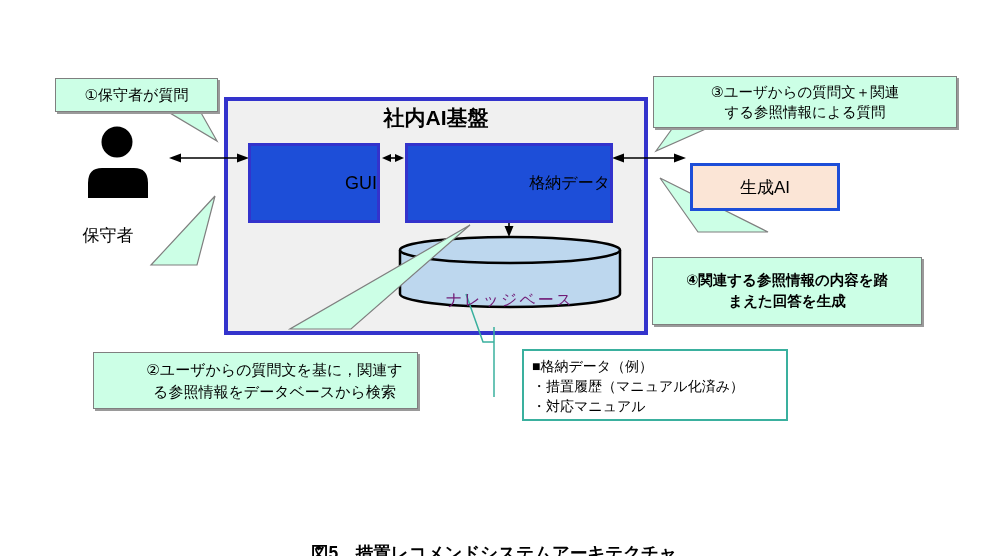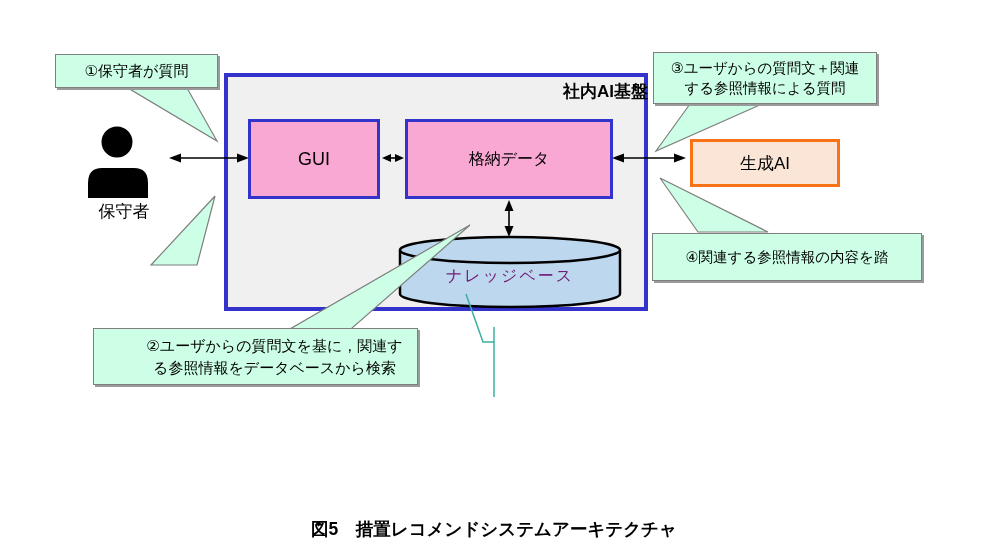--- a/index.html
+++ b/index.html
@@ -1,55 +1,55 @@
 <!DOCTYPE html>
 <html><head>
 <meta charset="utf-8">
 <style>
   html,body{margin:0;padding:0;background:#fff;}
   body{font-family:"Liberation Sans","DejaVu Sans",sans-serif;color:#000;}
   .stage{position:relative;width:988px;height:556px;background:#fff;overflow:hidden;}
-  .abs{position:absolute;box-sizing:border-box;}
+  .abs{position:absolute;box-sizing:border-box;margin-top:24px;}
   .layer-svg{position:absolute;left:0;top:0;z-index:2;pointer-events:none;}
 
   
   .big-box{left:224px;top:73px;width:424px;height:238px;background:#F0F0F0;
            border:4px solid #3333CC;z-index:1;}
-  .platform-title{left:224px;top:80px;width:424px;text-align:right;
-           font-size:17px;font-weight:bold;z-index:3;}
+  .platform-title{left:224px;top:80px;width:424px;text-align:center;
+           font-size:21px;font-weight:bold;z-index:3;}
 
   
-  .sysbox{border:3px solid #3333CC;background:#f9a8d4;display:flex;align-items:center;
-          justify-content:center;text-align:center;z-index:3;}
+  .sysbox{border:3px solid #3333CC;background:#1d4ed8;display:flex;align-items:center;
+          justify-content:flex-end;text-align:center;z-index:3;}
   .gui-box{left:248px;top:119px;width:132px;height:80px;font-size:18px;}
   .rec-box{left:405px;top:119px;width:208px;height:80px;font-size:16px;line-height:24px;}
   .genai-box{left:690px;top:139px;width:150px;height:48px;font-size:17px;
-          border:3px solid #f97316;background:#FBE5D6;display:flex;align-items:center;
+          border:3px solid #1d4ed8;background:#FBE5D6;display:flex;align-items:center;
           justify-content:center;z-index:3;}
 
   .kb-label{left:415px;top:266px;width:190px;text-align:center;font-size:16px;
           letter-spacing:2px;color:#701a75;z-index:3;}
 
   
   .callout{background:#CCFFE6;border:1px solid #7F7F7F;display:flex;flex-direction:column;
            align-items:center;justify-content:center;text-align:center;z-index:3;
            box-shadow:2px 2px 0 #9a9a9a;}
   .c1{left:55px;top:54px;width:163px;height:34px;font-size:15px;}
   .c5{left:57px;top:264px;width:160px;height:30px;font-size:15px;}
-  .c3{left:653px;top:52px;width:224px;height:52px;font-size:14.5px;line-height:20px;}
-  .c4{left:652px;top:233px;width:270px;height:48px;font-size:14.5px;line-height:21px;}
+  .c3{left:653px;top:52px;width:304px;height:52px;font-size:14.5px;line-height:20px;}
+  .c4{left:652px;top:233px;width:270px;height:68px;font-size:14.5px;line-height:21px;font-weight:bold;}
   .c2{left:93px;top:328px;width:325px;height:57px;font-size:15px;line-height:22px;padding-left:38px;}
 
   
   .storage{left:522px;top:325px;width:266px;height:72px;background:#fff;
            border:2px solid #3AB09E;z-index:3;font-size:14px;line-height:20px;
            padding:5px 6px 0 8px;}
 
   
-  .actor-label{left:80px;top:200px;width:88px;text-align:center;font-size:17px;z-index:3;}
+  .actor-label{left:64px;top:200px;width:88px;text-align:center;font-size:17px;z-index:3;}
 
   .footnote{left:97px;top:441px;font-size:12.5px;z-index:3;}
   .caption{left:0;top:517px;width:988px;text-align:center;font-size:17.5px;
            font-weight:bold;z-index:3;}
 </style>
 </head>
 <body>
 
 <div class="stage">
 
@@ -122,24 +122,30 @@
     <span>①保守者が質問</span>
   </div>
 
   <div class="abs callout c3">
     <span>③ユーザからの質問文＋関連</span>
     <span>する参照情報による質問</span>
   </div>
 
   <div class="abs callout c4">
     <span>④関連する参照情報の内容を踏</span>
+    <span>まえた回答を生成</span>
   </div>
 
 
   <div class="abs callout c2">
     <span>②ユーザからの質問文を基に，関連す</span>
     <span>る参照情報をデータベースから検索</span>
   </div>
 
+  <div class="abs storage">
+    <div>■格納データ（例）</div>
+    <div>・措置履歴（マニュアル化済み）</div>
+    <div>・対応マニュアル</div>
+  </div>
 
   <div class="abs caption">図5　措置レコメンドシステムアーキテクチャ</div>
 
 </div>
 
 </body></html>

